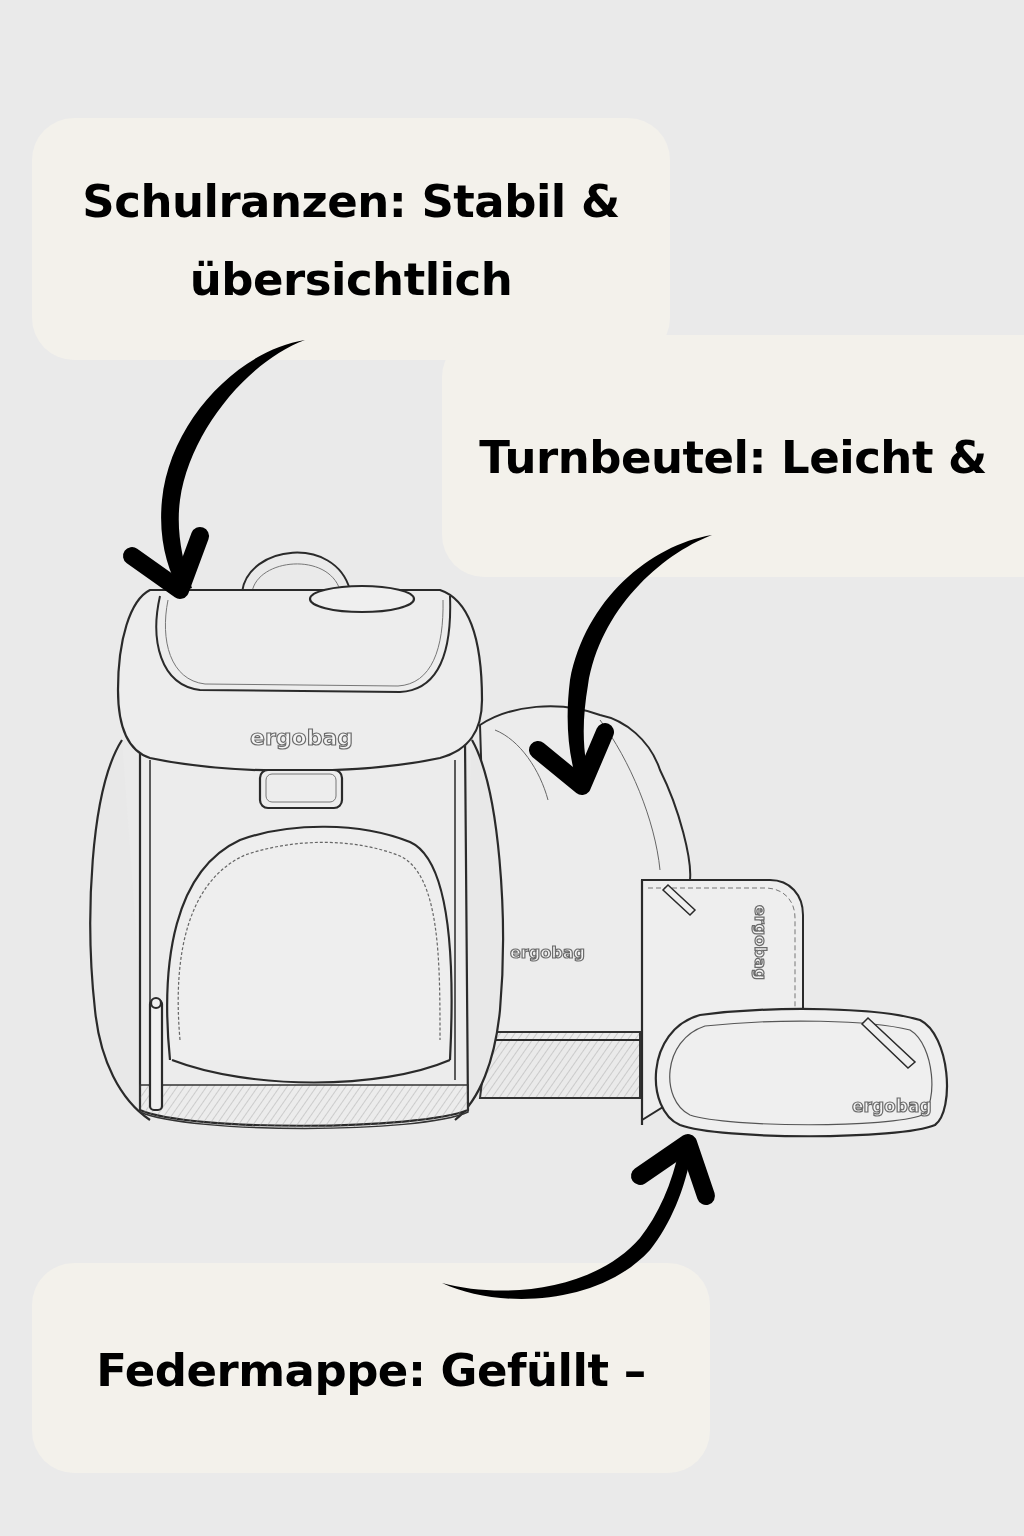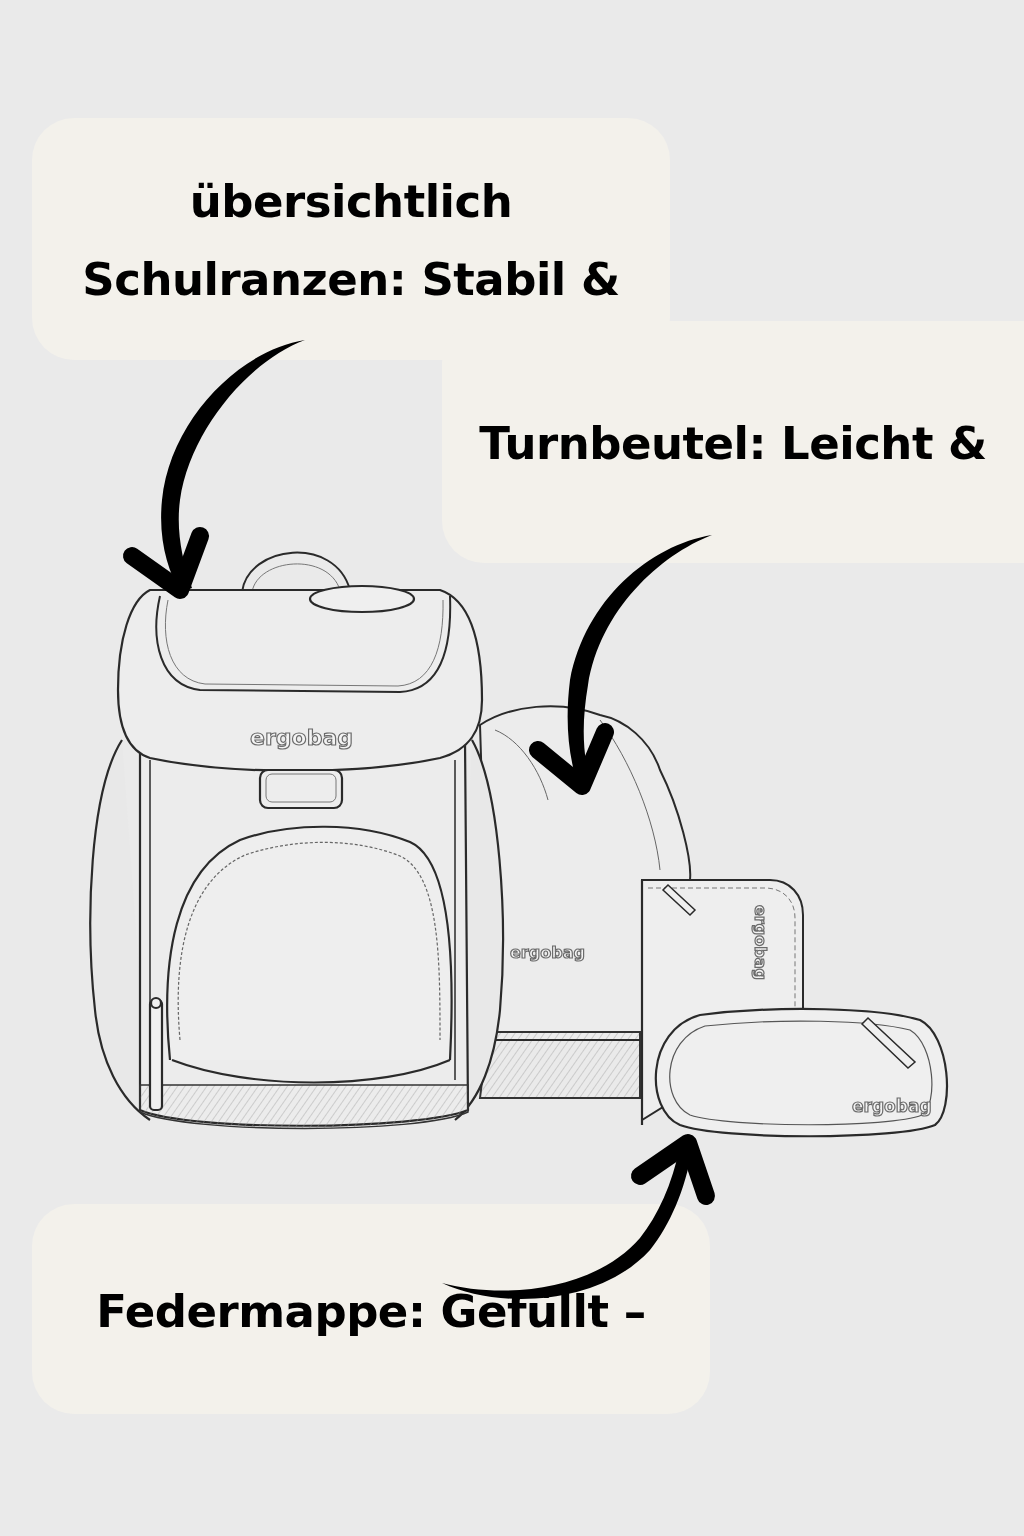--- a/index.html
+++ b/index.html
@@ -17,22 +17,22 @@
       text-align: center;
       color: #000;
       font-weight: bold;
       font-size: 45px;
       line-height: 78px;
       letter-spacing: -0.5px;
       box-sizing: border-box;
     }
     .callout .line { display: block; white-space: nowrap; }
     #callout-schulranzen { left: 32px; top: 118px; width: 638px; height: 242px; padding-top: 4px; }
-    #callout-turnbeutel { left: 442px; top: 321px; width: 582px; height: 242px; border-radius: 42px 0 0 42px; padding-top: 4px; }
-    #callout-federmappe { left: 32px; top: 1204px; width: 678px; height: 210px; padding-top: 6px; }
+    #callout-turnbeutel { left: 442px; top: 335px; width: 582px; height: 242px; border-radius: 42px 0 0 42px; padding-top: 4px; }
+    #callout-federmappe { left: 32px; top: 1263px; width: 678px; height: 210px; padding-top: 6px; }
     svg.layer { position: absolute; left: 0; top: 0; }
     .logo-text { font-family: "DejaVu Sans", sans-serif; font-weight: bold; fill: #f4f4f4; stroke: #6b6b6b; stroke-width: 1.2; }
   </style>
 </head>
 <body>
 
 <svg class="layer" width="1024" height="1536" viewBox="0 0 1024 1536">
   <defs>
     <pattern id="hatch" width="6" height="6" patternUnits="userSpaceOnUse" patternTransform="rotate(35)">
       <line x1="0" y1="0" x2="0" y2="6" stroke="#9a9a9a" stroke-width="0.8"></line>
@@ -93,22 +93,22 @@
   <g fill="none" stroke="#2a2a2a" stroke-width="2.2">
     <path d="M700 1015 C 780 1005, 880 1008, 920 1020 C 950 1035, 955 1110, 935 1125 C 900 1140, 720 1140, 680 1125 C 645 1110, 645 1030, 700 1015 Z" fill="#efefef"></path>
     <path d="M705 1026 C 780 1018, 870 1020, 910 1030 C 935 1045, 938 1105, 922 1115 C 890 1128, 730 1128, 690 1115 C 660 1100, 662 1040, 705 1026 Z" stroke="#555" stroke-width="1.2"></path>
     <path d="M868 1018 L 915 1062 L 908 1068 L 862 1024 Z" fill="#efefef" stroke-width="1.5"></path>
     <text x="852" y="1112" class="logo-text" font-size="17">ergobag</text>
   </g>
 </svg>
 
 <div class="callout" id="callout-schulranzen">
   <div>
+    <span class="line">Schulranzen: Stabil &amp;</span>
     <span class="line">übersichtlich</span>
-    <span class="line">Schulranzen: Stabil &amp;</span>
   </div>
 </div>
 
 <div class="callout" id="callout-turnbeutel">
   <div>
     <span class="line">Turnbeutel: Leicht &amp;</span>
   </div>
 </div>
 
 <div class="callout" id="callout-federmappe">

